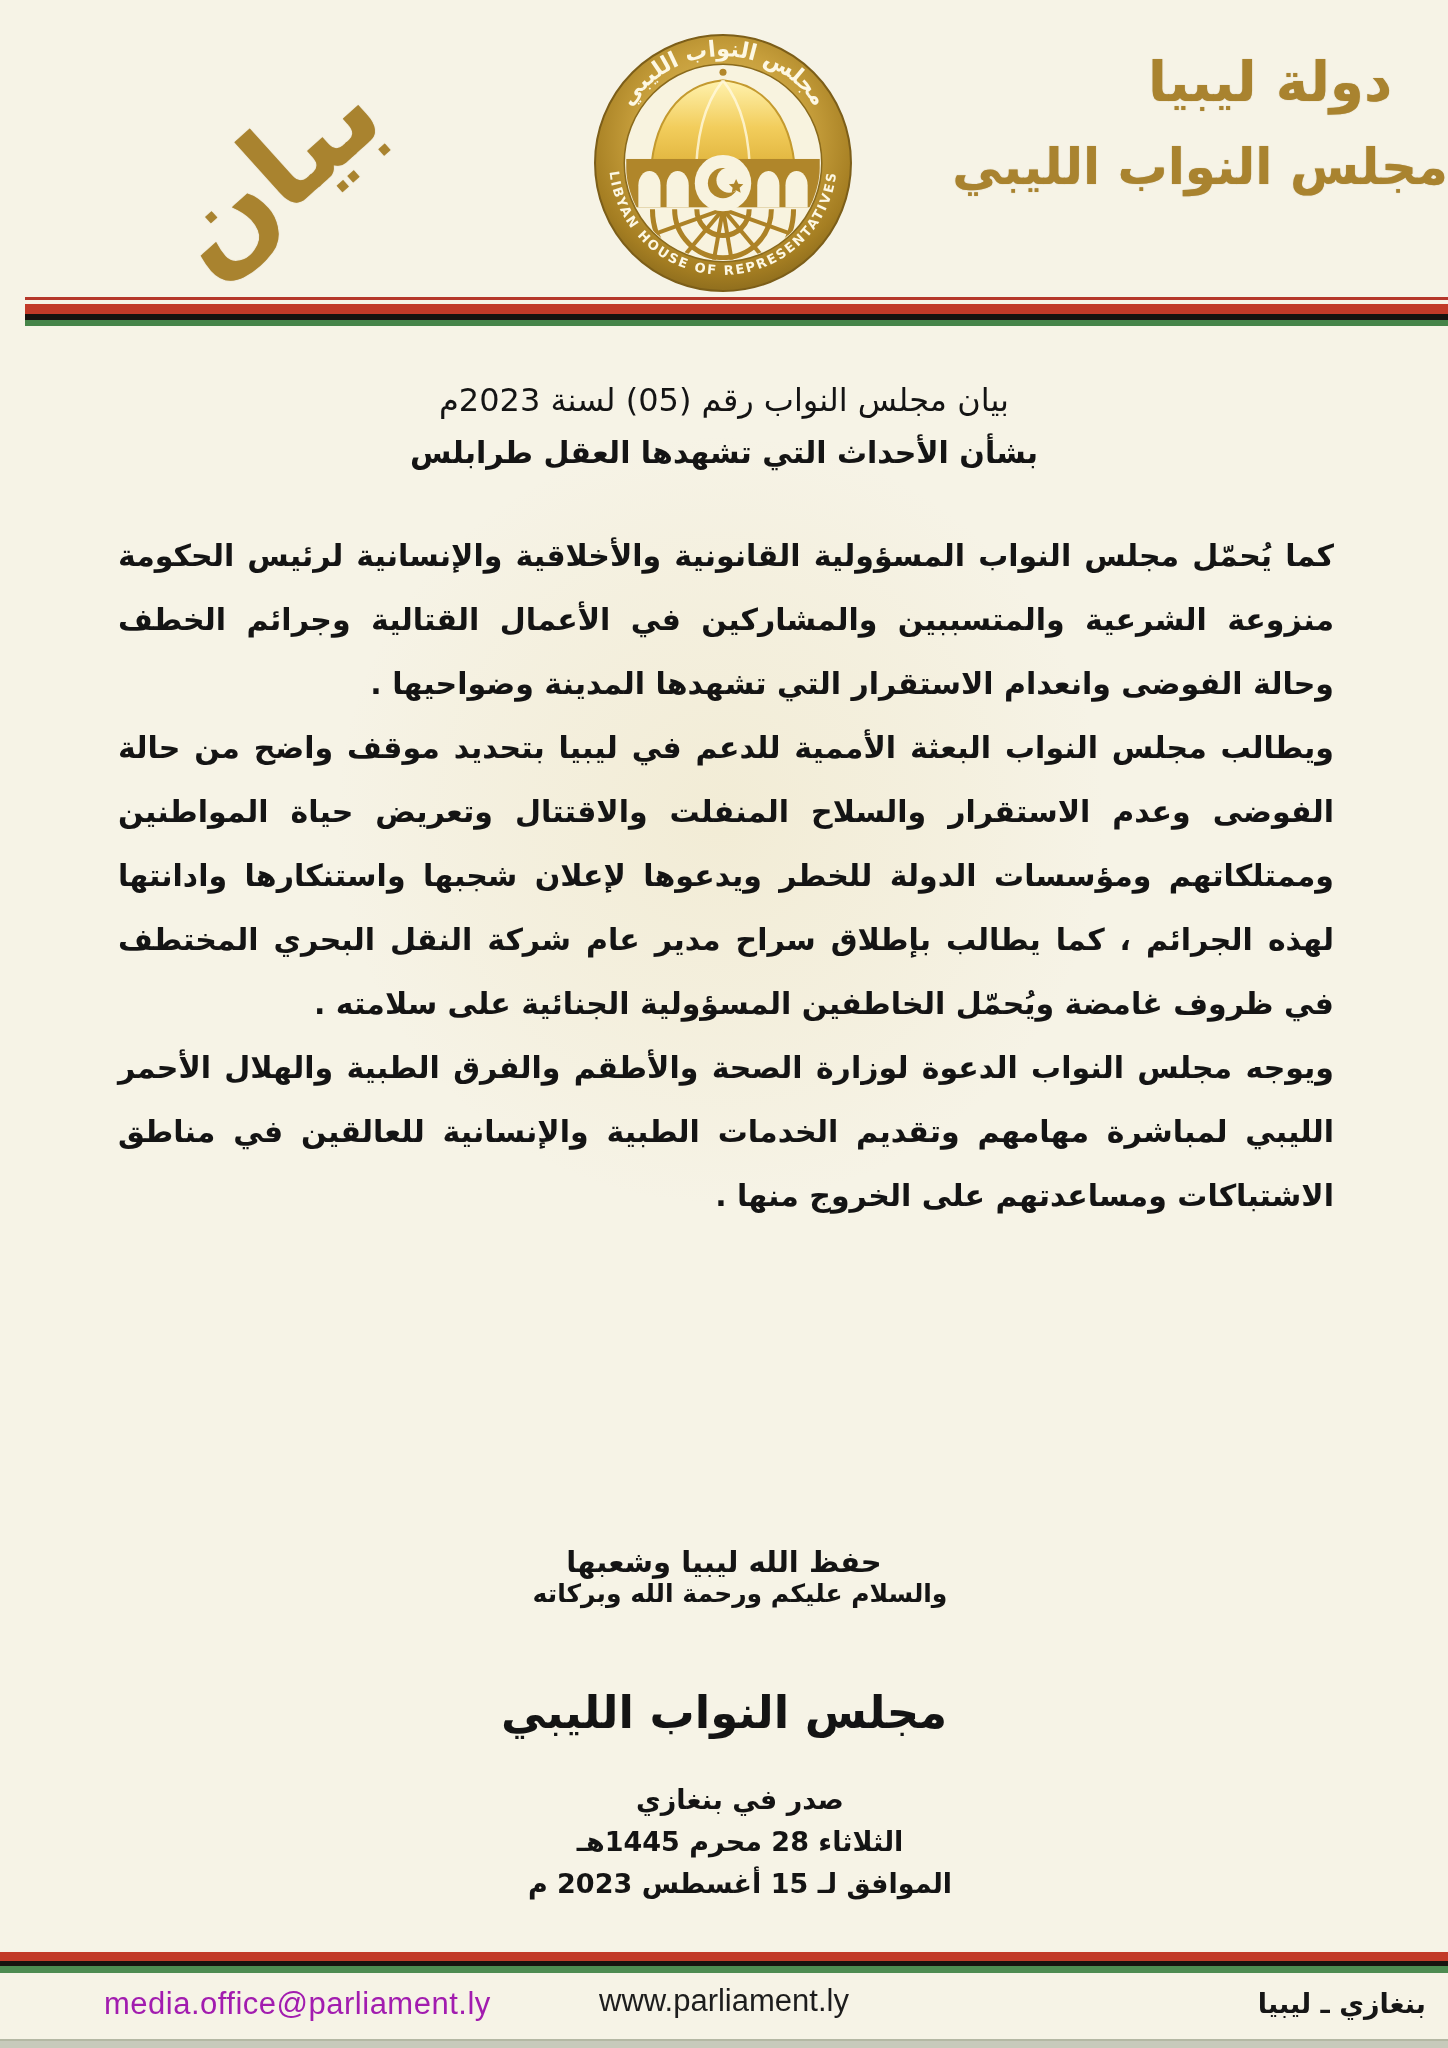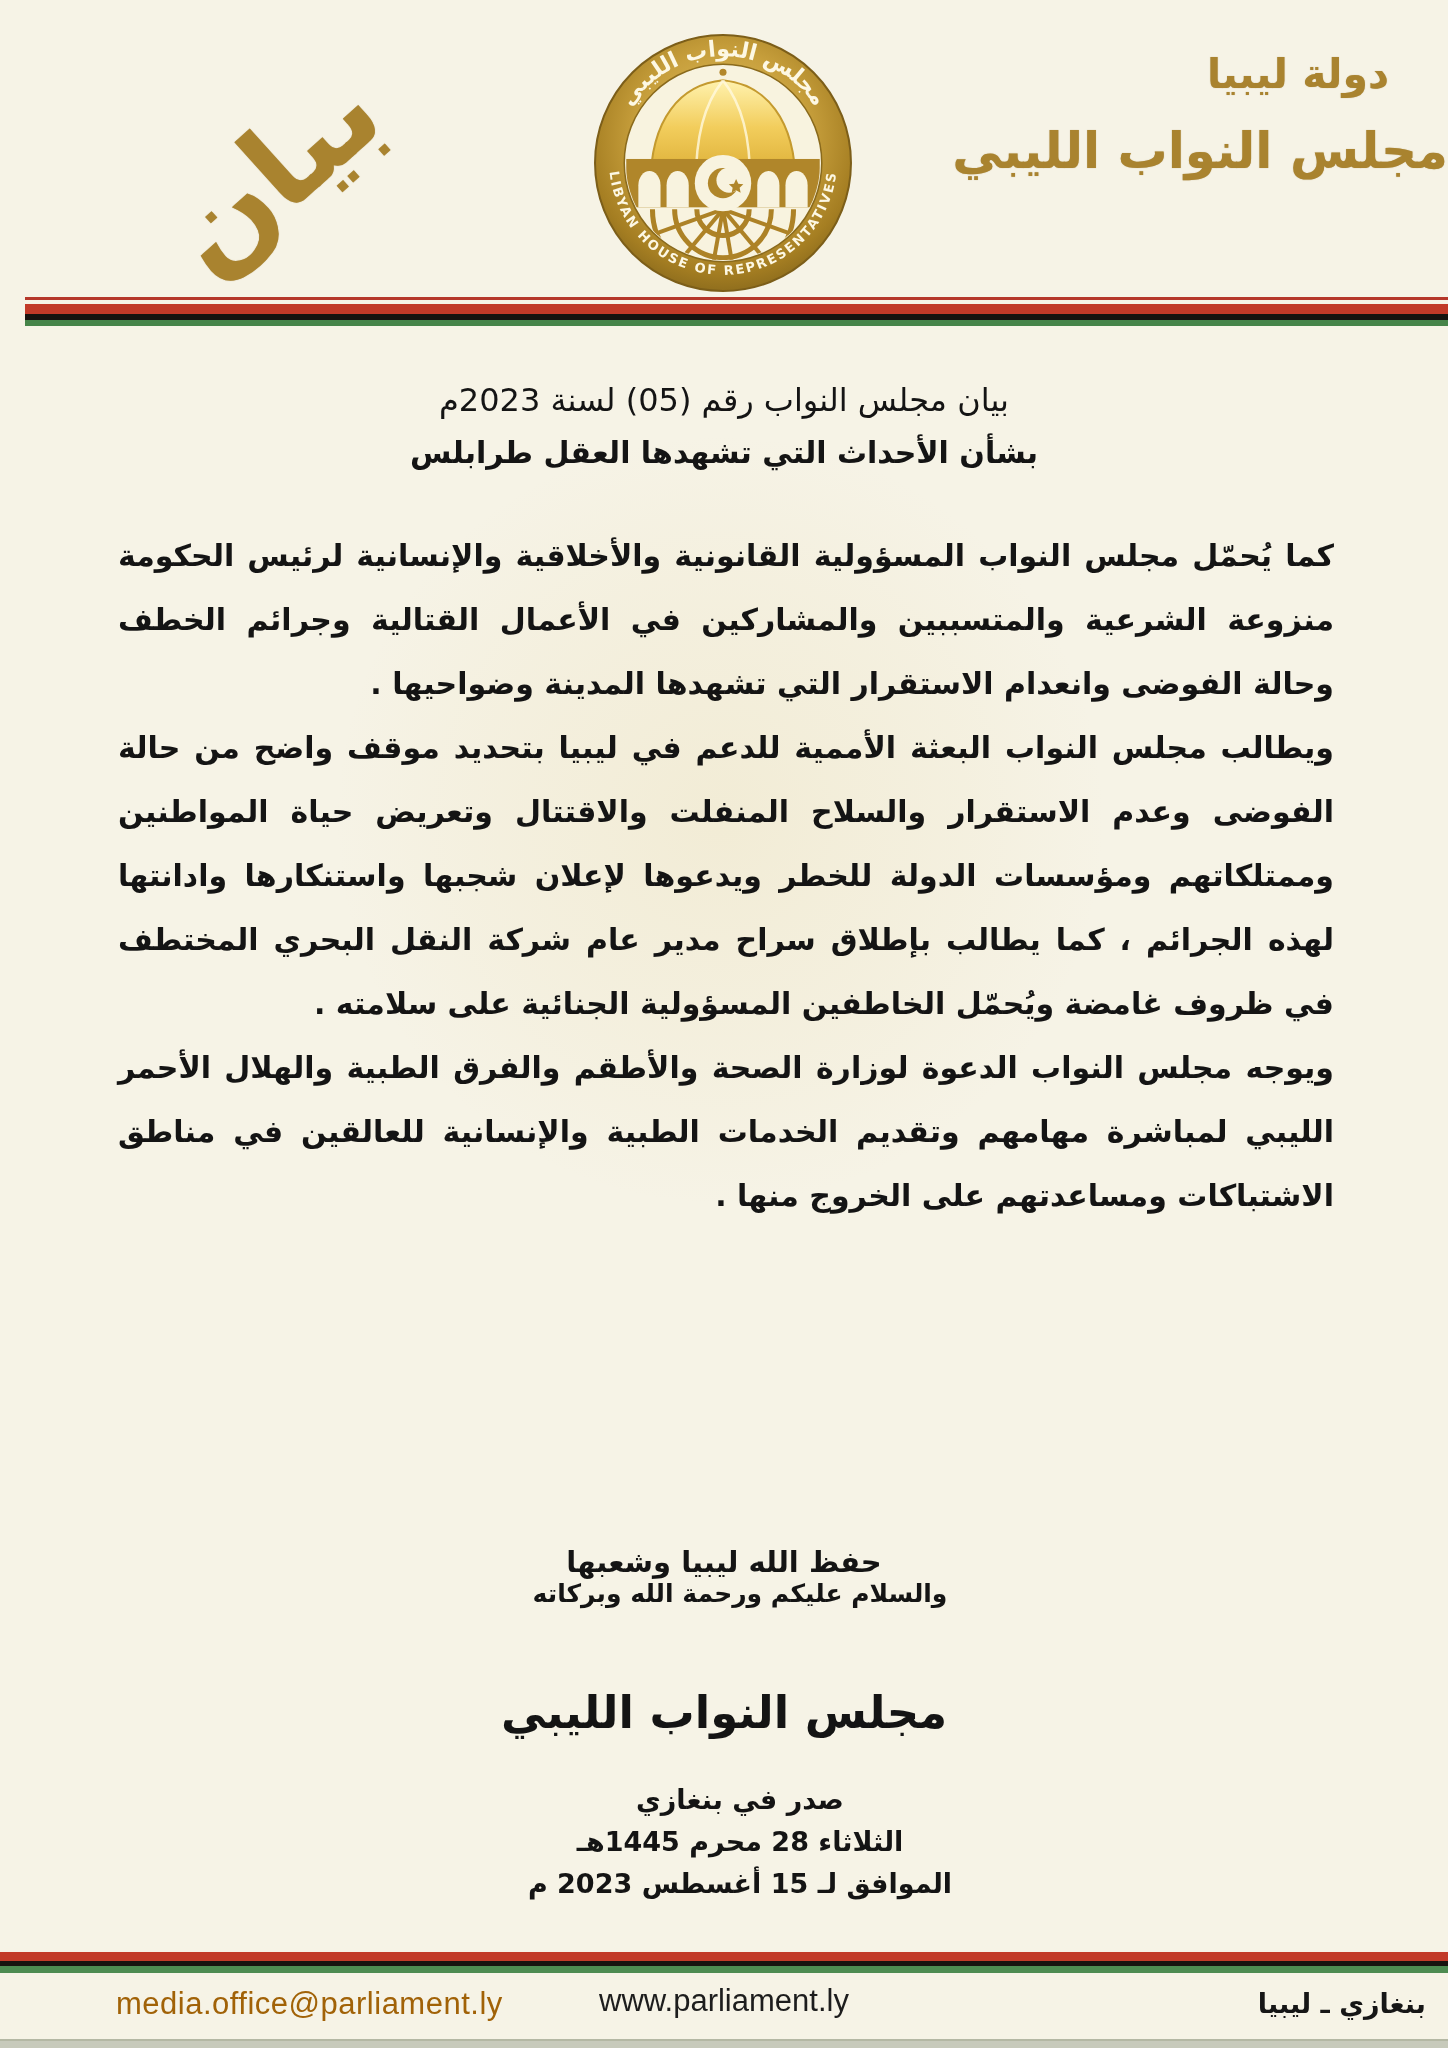--- a/index.html
+++ b/index.html
@@ -26,21 +26,21 @@
     position:absolute; left:148px; top:88px; width:250px; height:170px;
     display:flex; align-items:center; justify-content:center;
     transform:rotate(-42deg);
     font-size:118px; font-weight:bold; color:#a9832f;
     text-shadow:0 0 1px rgba(140,104,30,.55);
     line-height:1;
   }
   .seal { position:absolute; left:592px; top:32px; }
   .callig-right { position:absolute; right:0; top:50px; width:470px; color:#a9832f; font-weight:bold;
     text-shadow:0 0 1px rgba(140,104,30,.5); }
-  .callig-right .cr1 { font-size:41px; text-align:center; margin-left:170px; }
+  .callig-right .cr1 { font-size:55px; text-align:left; margin-left:170px; }
   .callig-right .cr2 { font-size:50px; white-space:nowrap; text-align:left; margin-top:24px; margin-left:-16px; }
   
   .flagbar { position:absolute; left:0; right:0; }
   .flagbar.top { top:297px; left:25px; }
   .flagbar.bottom { top:1952px; }
   .hairline { height:3px; background:#b5372a; }
   .gap3 { height:4px; }
   .band-red { height:10px; background:#c23a28; }
   .band-black { height:6px; background:#17130f; }
   .band-green { height:6px; background:#468449; }
@@ -61,23 +61,23 @@
   
   .closing { position:absolute; top:1545px; left:0; right:0; text-align:center; font-weight:bold; }
   .closing .c1 { font-size:29px; }
   .closing .c2 { font-size:25px; margin-top:0;padding-left:32px; }
   .signature { position:absolute; top:1686px; left:0; right:0; text-align:center;
     font-size:45px; font-weight:bold; }
   .issued { position:absolute; top:1778px; left:0; right:0; text-align:center;
     font-size:27px; font-weight:bold; line-height:40px; }
   .issued div { margin-top:2px;margin-left:32px; }
   
-  .footer-email { position:absolute; left:116px; top:1986px;
+  .footer-email { position:absolute; left:104px; top:1986px;
     direction:ltr; font-family:"Liberation Sans", sans-serif;
-    font-size:31px; color:#a16207; letter-spacing:.5px; }
+    font-size:31px; color:#a21caf; letter-spacing:.5px; }
   .footer-web { position:absolute; left:0; right:0; top:1983px; text-align:center;
     direction:ltr; font-family:"Liberation Sans", sans-serif;
     font-size:31px; color:#1d1d1d; }
   .footer-loc { position:absolute; right:22px; top:1988px;
     font-size:27px; font-weight:bold; color:#161616;margin-left:9px; }
   .bottom-band { position:absolute; bottom:0; left:0; right:0; height:9px;
     background:#c7cabb; border-top:2px solid #b4b8a4; }
 </style>
 </head>
 <body>

